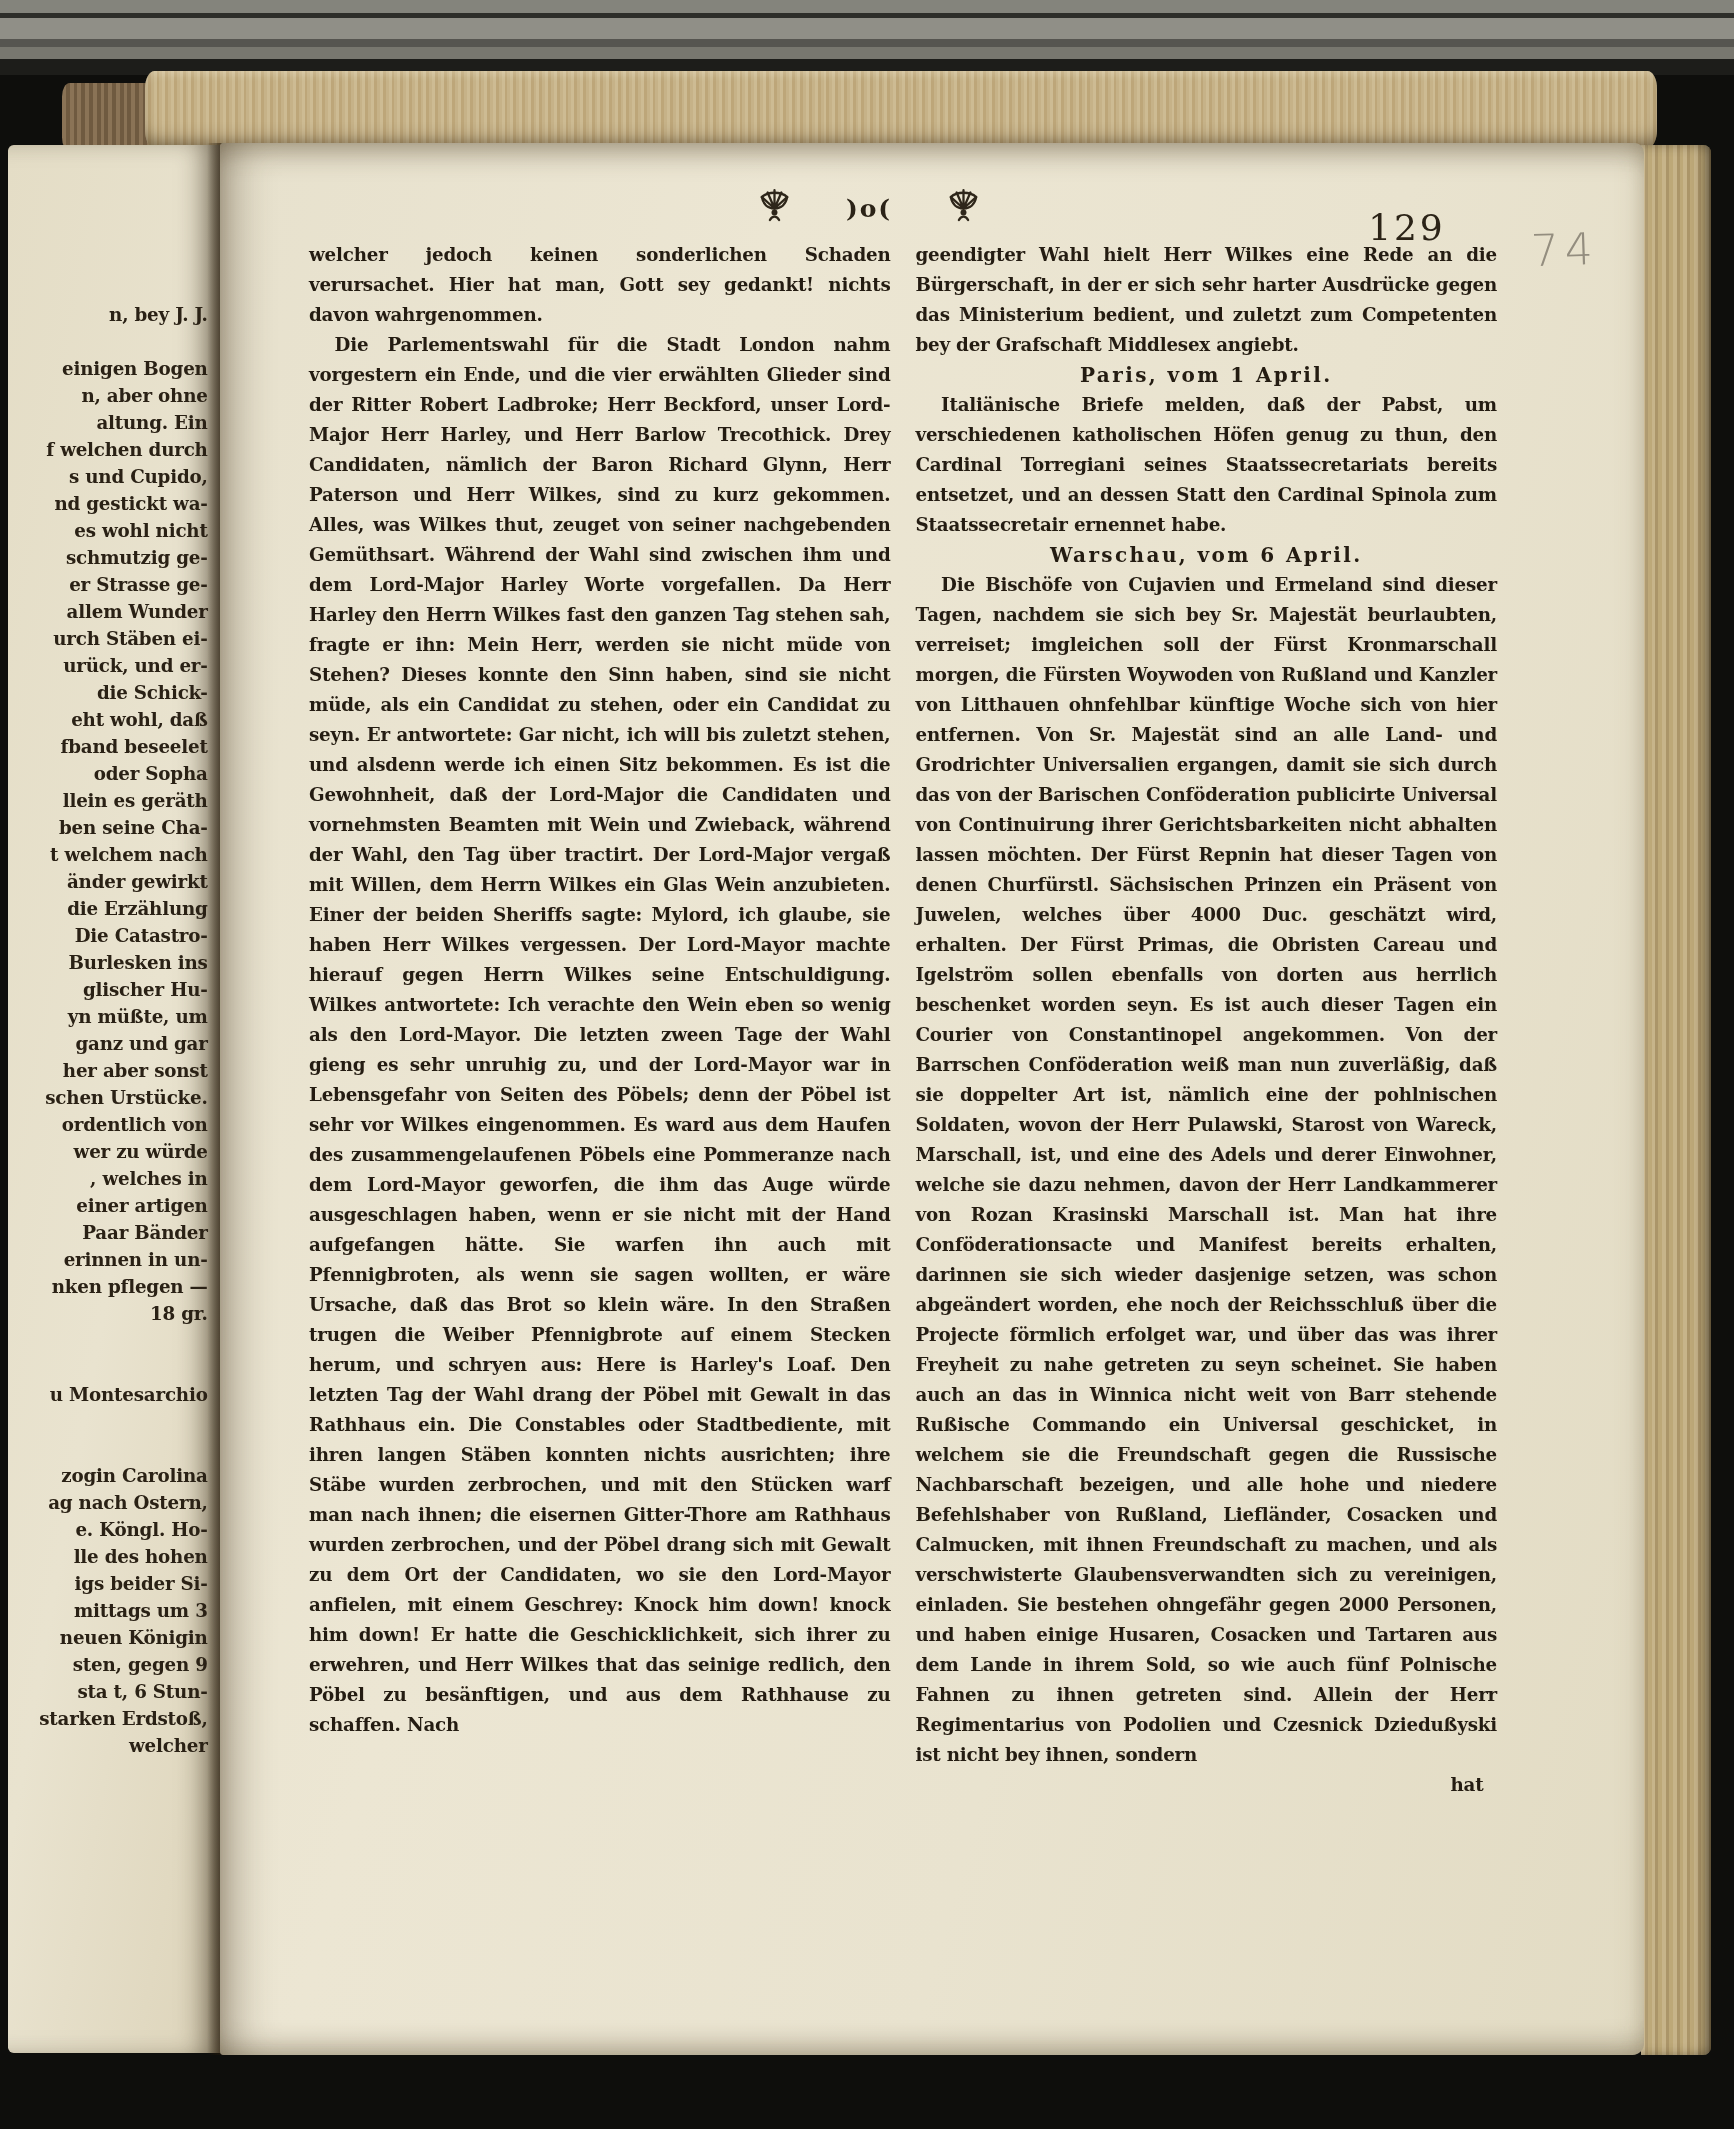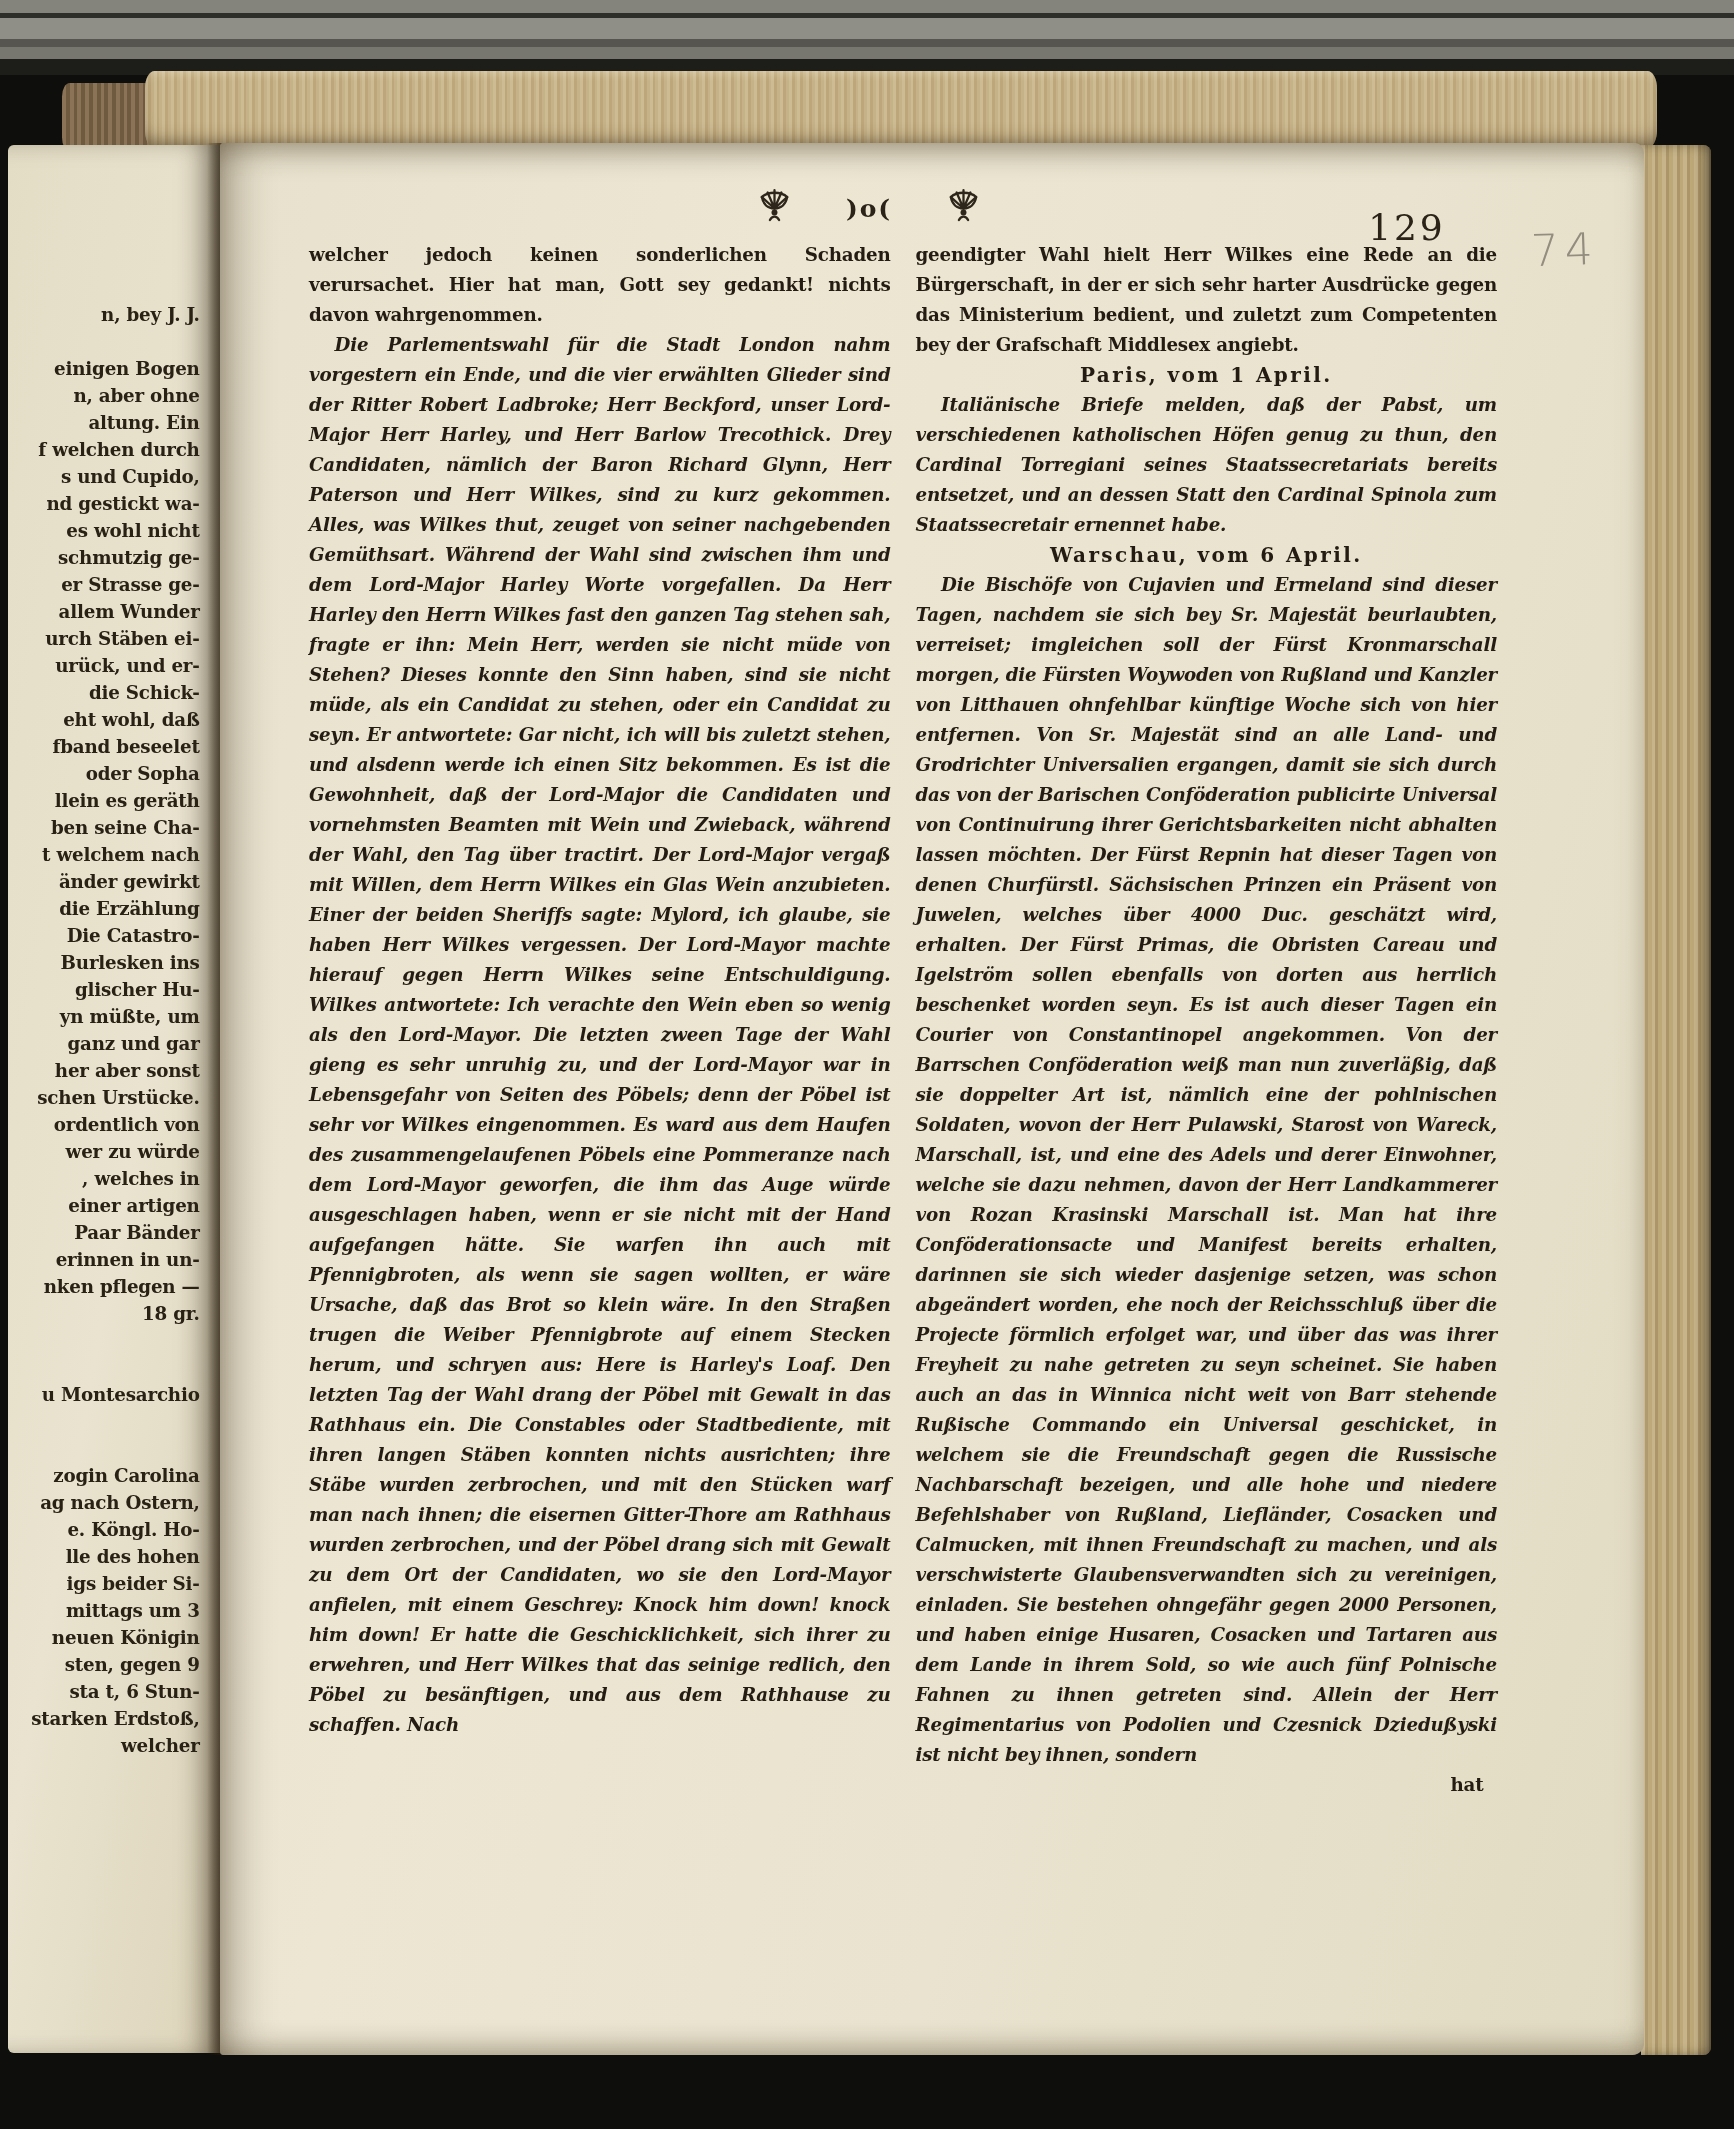--- a/index.html
+++ b/index.html
@@ -23,21 +23,21 @@
   .fore-edge-right{position:absolute;left:1641px;top:145px;width:70px;height:1910px;
     background:repeating-linear-gradient(90deg,#c7b48a 0 3.9px,#ab9569 3.9px 6.8px,#bda878 6.8px 10.6px);
     box-shadow:inset -7.7px 0 13.5px -3.9px rgba(20,14,6,.7), inset 7.7px 0 9.7px -5.8px rgba(255,248,228,.3);
     border-radius:0 7.7px 7.7px 0;}
 
   
   .facing-strip{position:absolute;left:7.7px;top:145px;width:212px;height:1908px;
     background:linear-gradient(100deg,#e4ddc6,#e9e3cf 55%,#ddd4ba);
     box-shadow:inset -25px 0 29px -11.6px rgba(45,32,14,.65);
     overflow:hidden;border-radius:5.8px 0 0 5.8px;}
-  .facing-lines{position:absolute;left:0;top:156px;right:20px;text-align:right;
+  .facing-lines{position:absolute;left:0;top:156px;right:12px;text-align:right;
     font-size:18.3px;font-weight:bold;color:#2a2115;letter-spacing:-0.2px;white-space:nowrap;}
   .frag-line{height:27px;line-height:27px;overflow:visible;}
 
   
   .gutter{position:absolute;left:207px;top:143px;width:29px;height:1912px;
     background:linear-gradient(90deg,rgba(30,20,8,0),rgba(35,24,10,.55) 45%,rgba(30,20,8,.15));}
 
   
   .main-page{position:absolute;left:220px;top:143px;width:1424px;height:1912px;
     background:linear-gradient(105deg,#e7e1cd,#ece6d3 30%,#e9e3cf 62%,#e2dbc3);
@@ -52,21 +52,21 @@
     align-items:center;gap:54px;}
   .section-mark{font-size:25px;font-weight:bold;color:#2b2317;letter-spacing:1.9px;}
   .page-number{position:absolute;right:17.4px;top:18px;font-size:36px;color:#2b2317;letter-spacing:2.9px;}
   .handwritten{position:absolute;left:1311px;top:81px;font-family:"DejaVu Sans","Liberation Sans",sans-serif;
     font-size:44px;color:#8b8577;transform:rotate(-2deg);opacity:.9;letter-spacing:5.8px;font-weight:300;}
 
   .columns{position:absolute;left:55px;top:97px;width:1188px;display:flex;gap:25px;margin-left:34px;}
   .col{width:586px;color:#241c12;font-size:18.3px;line-height:30px;text-align:justify;
     font-weight:bold;letter-spacing:-0.2px;}
   .col p{margin:0;}
-  .col p.indent{text-indent:1.4em;font-style:italic;}
+  .col p.indent{text-indent:1.4em;}
   .article-heading{text-align:center;font-size:20px;letter-spacing:2.4px;margin:5.8px 0 3.9px;
     font-weight:bold;text-indent:0;}
   .catchword{text-align:right;padding-right:13.5px;margin-top:0;}
 
   .shell{width:35px;height:39px;display:inline-block;}
 </style>
 </head>
 <body>
 
 <div class="scene">

